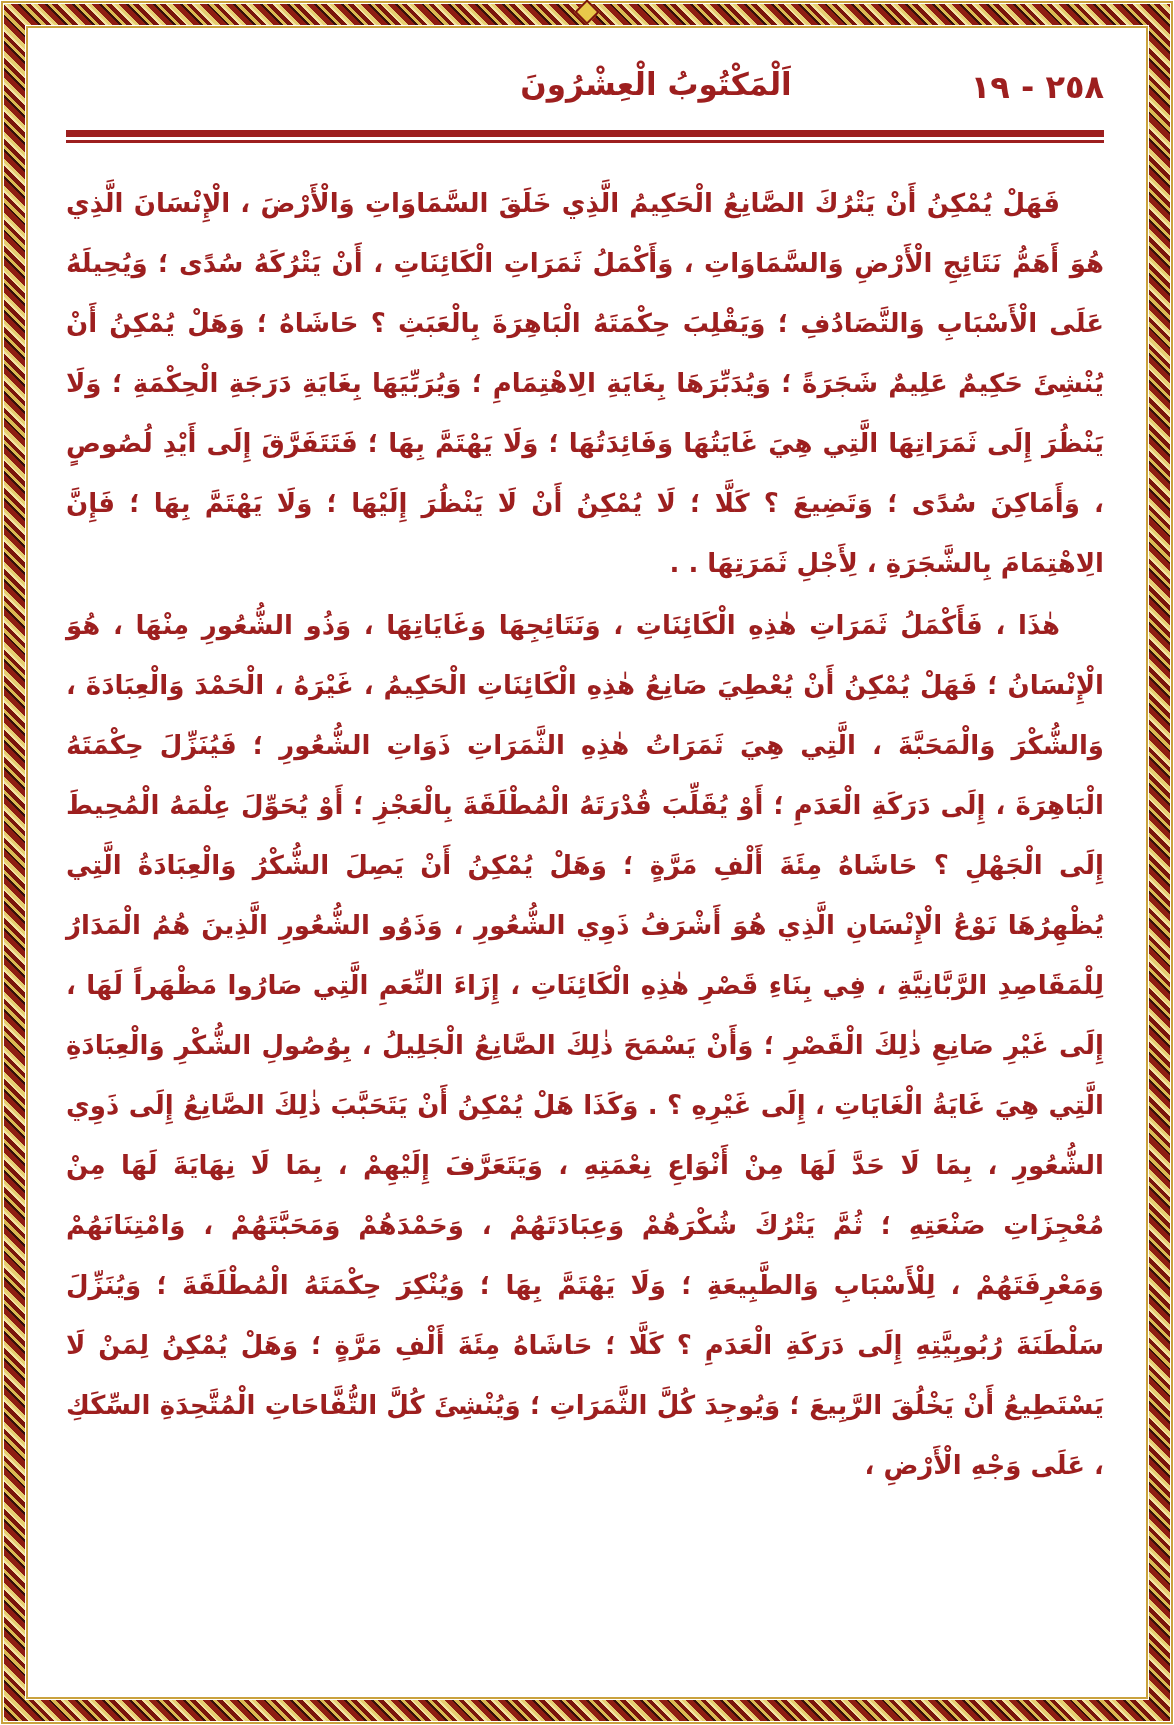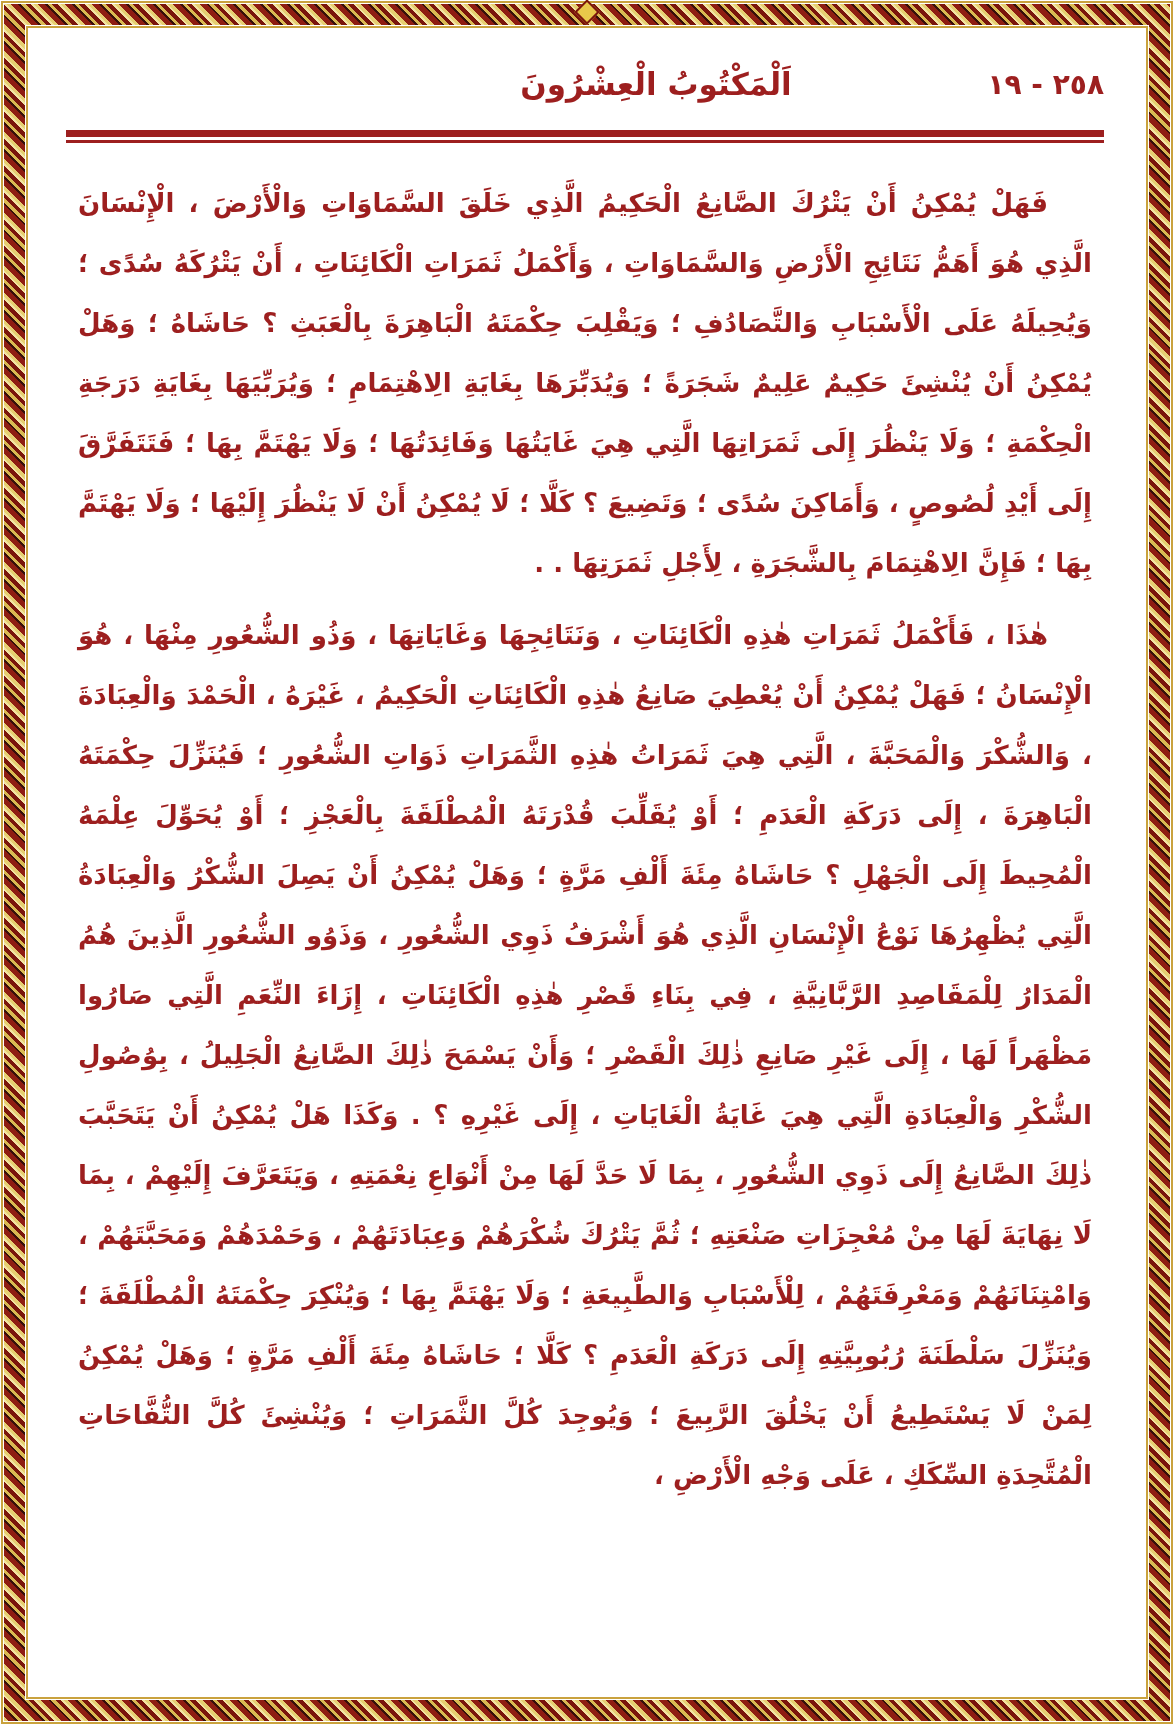--- a/index.html
+++ b/index.html
@@ -26,37 +26,37 @@
     background:#e8c84a;border:2px solid #7a150c;pointer-events:none;
   }
   
   .content{
     position:absolute;top:66px;right:70px;left:66px;bottom:40px;
     color:#9d1f1f;direction:rtl;
   }
   .header{position:relative;height:52px;}
   .page-number{
     position:absolute;right:0;top:2px;
-    font-size:28px;font-weight:bold;direction:rtl;letter-spacing:1px;
+    font-size:32px;font-weight:bold;direction:rtl;letter-spacing:1px;
   }
   .doc-title{
     position:absolute;right:0;left:142px;top:0;text-align:center;
     font-size:31px;font-weight:bold;
   }
   .double-rule{
     margin-top:12px;height:3px;
     border-top:7px solid #9d1f1f;border-bottom:3px solid #9d1f1f;
   }
   .body-text{
     margin-top:30px;
     font-size:26px;font-weight:bold;line-height:60px;
     text-align:justify;text-justify:inter-word;
   }
   .subheading{margin:0 0 0 0;text-align:right;}
-  .para{margin:12px;text-indent:44px;}
+  .para{margin:0;text-indent:44px;}
   .para + .para{margin-top:2px;}
 </style>
 </head>
 <body>
 
 <div class="orn-outerline"></div>
 <div class="orn-band"></div>
 <div class="orn-innerline"></div>
 <div class="orn-diamond"></div>
 

